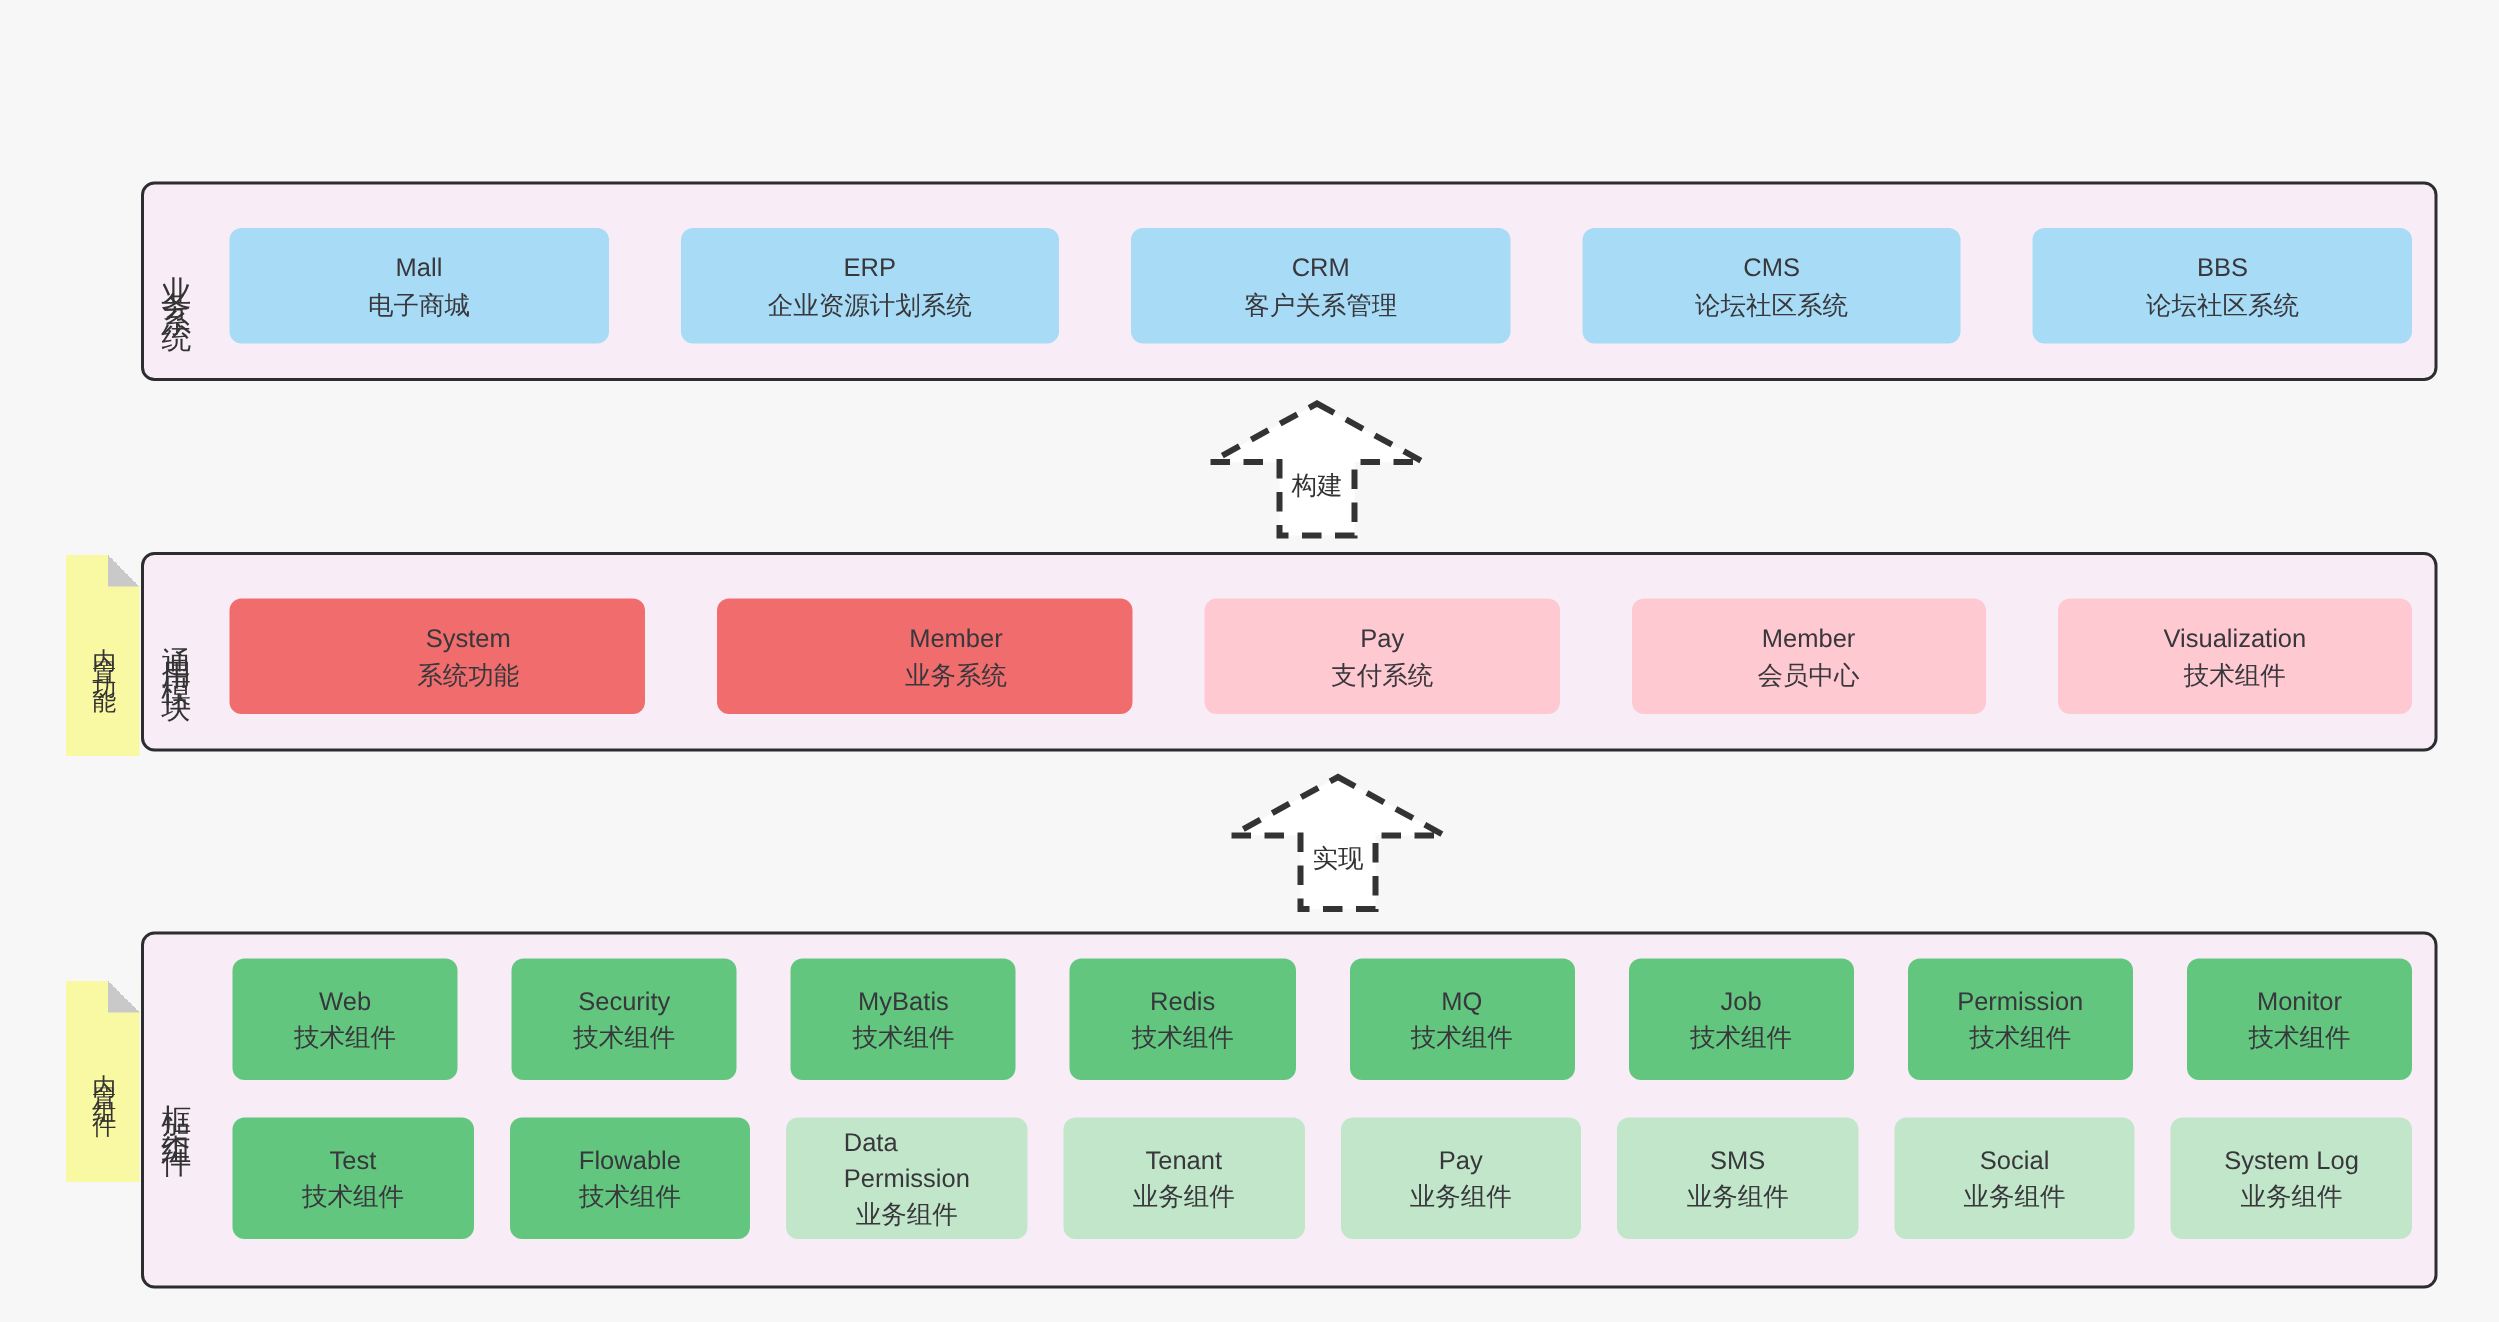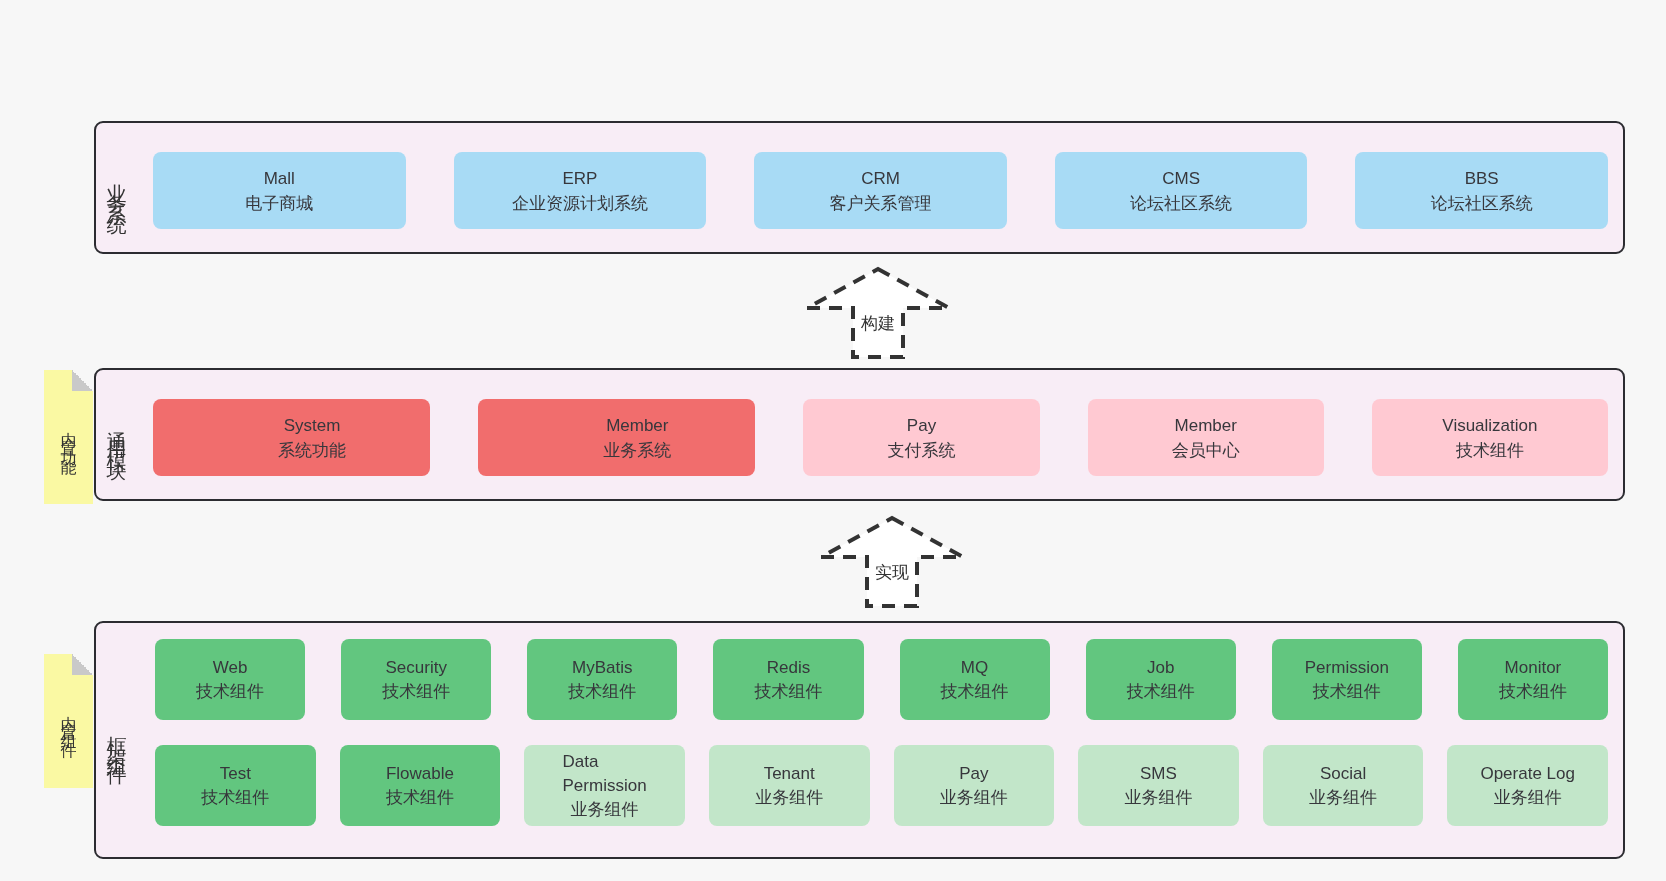--- a/index.html
+++ b/index.html
@@ -202,19 +202,19 @@
   </div>
         <div class="box v-lightgreen">
     <div class="box-name">SMS</div>
     <div class="box-desc">业务组件</div>
   </div>
         <div class="box v-lightgreen">
     <div class="box-name">Social</div>
     <div class="box-desc">业务组件</div>
   </div>
         <div class="box v-lightgreen">
-    <div class="box-name">Operate Log</div>
+    <div class="box-name">System Log</div>
     <div class="box-desc">业务组件</div>
   </div>
       </div>
   </section>
 
 </div>
 
 </body></html>

